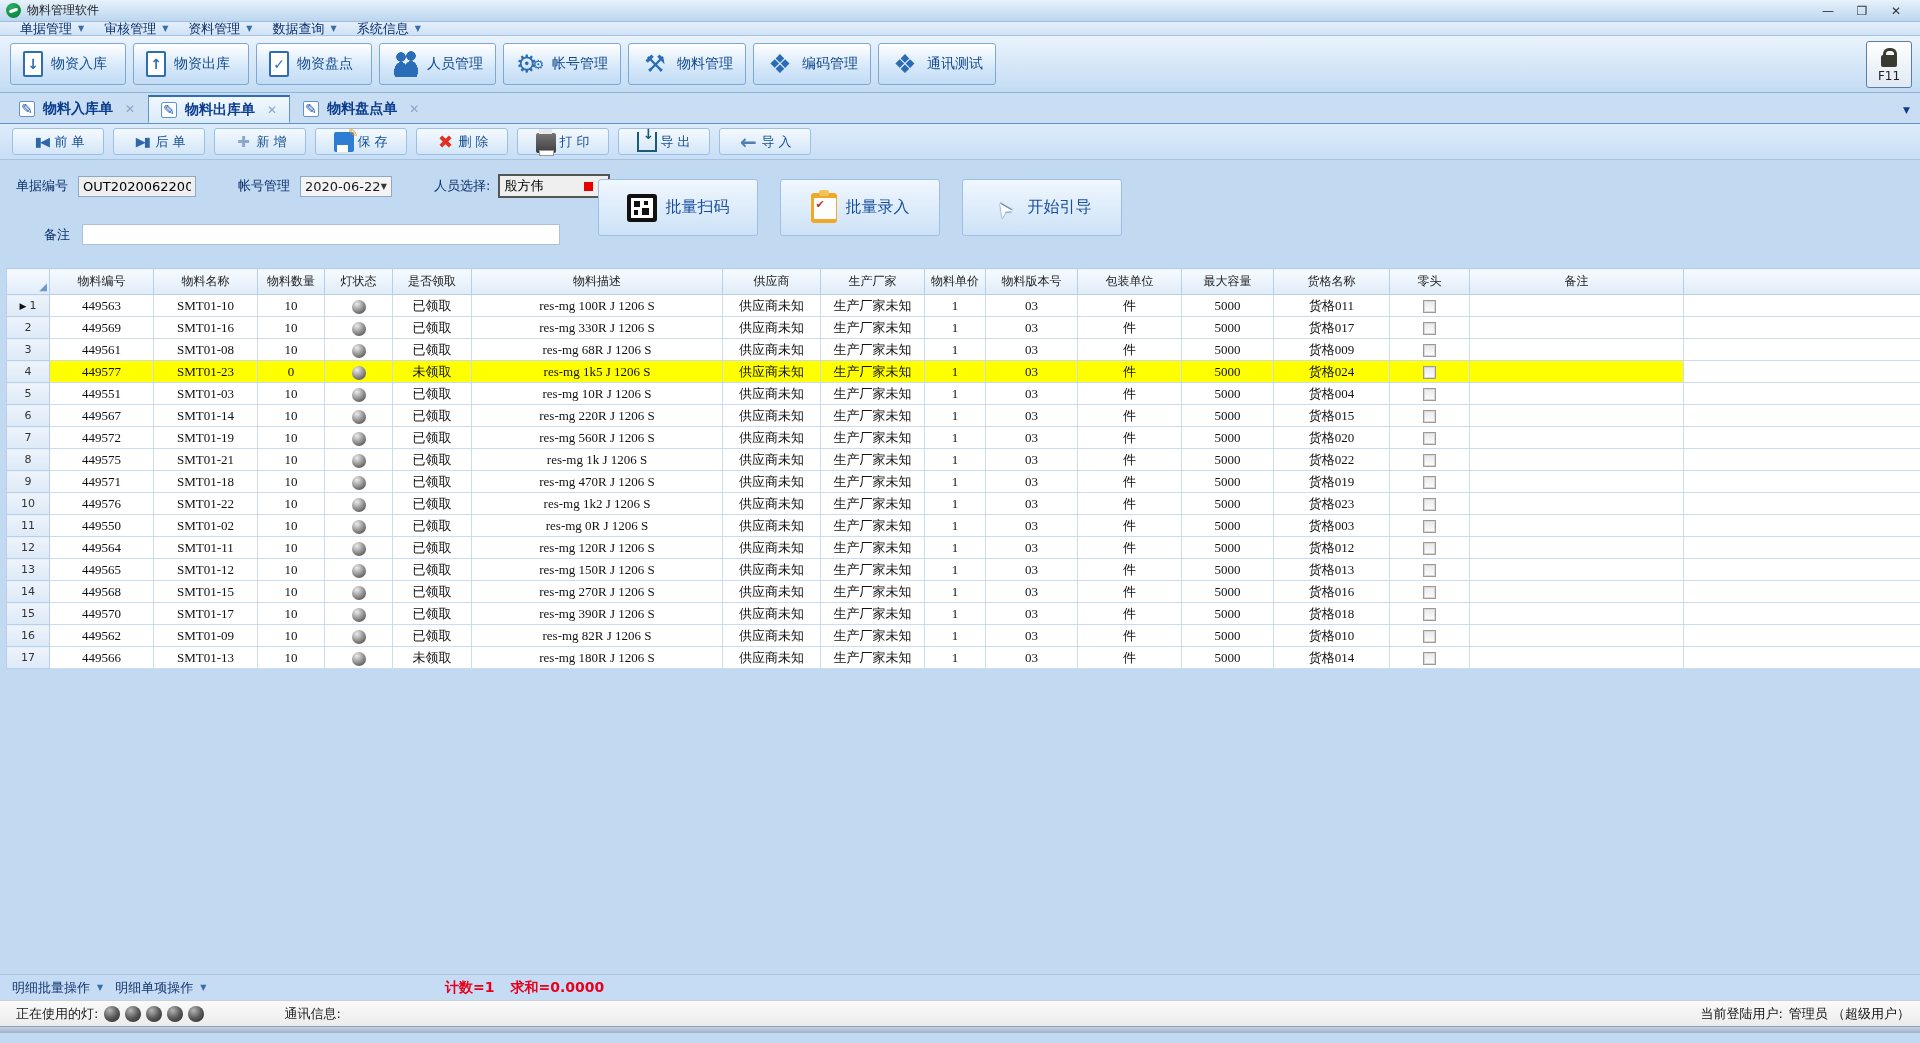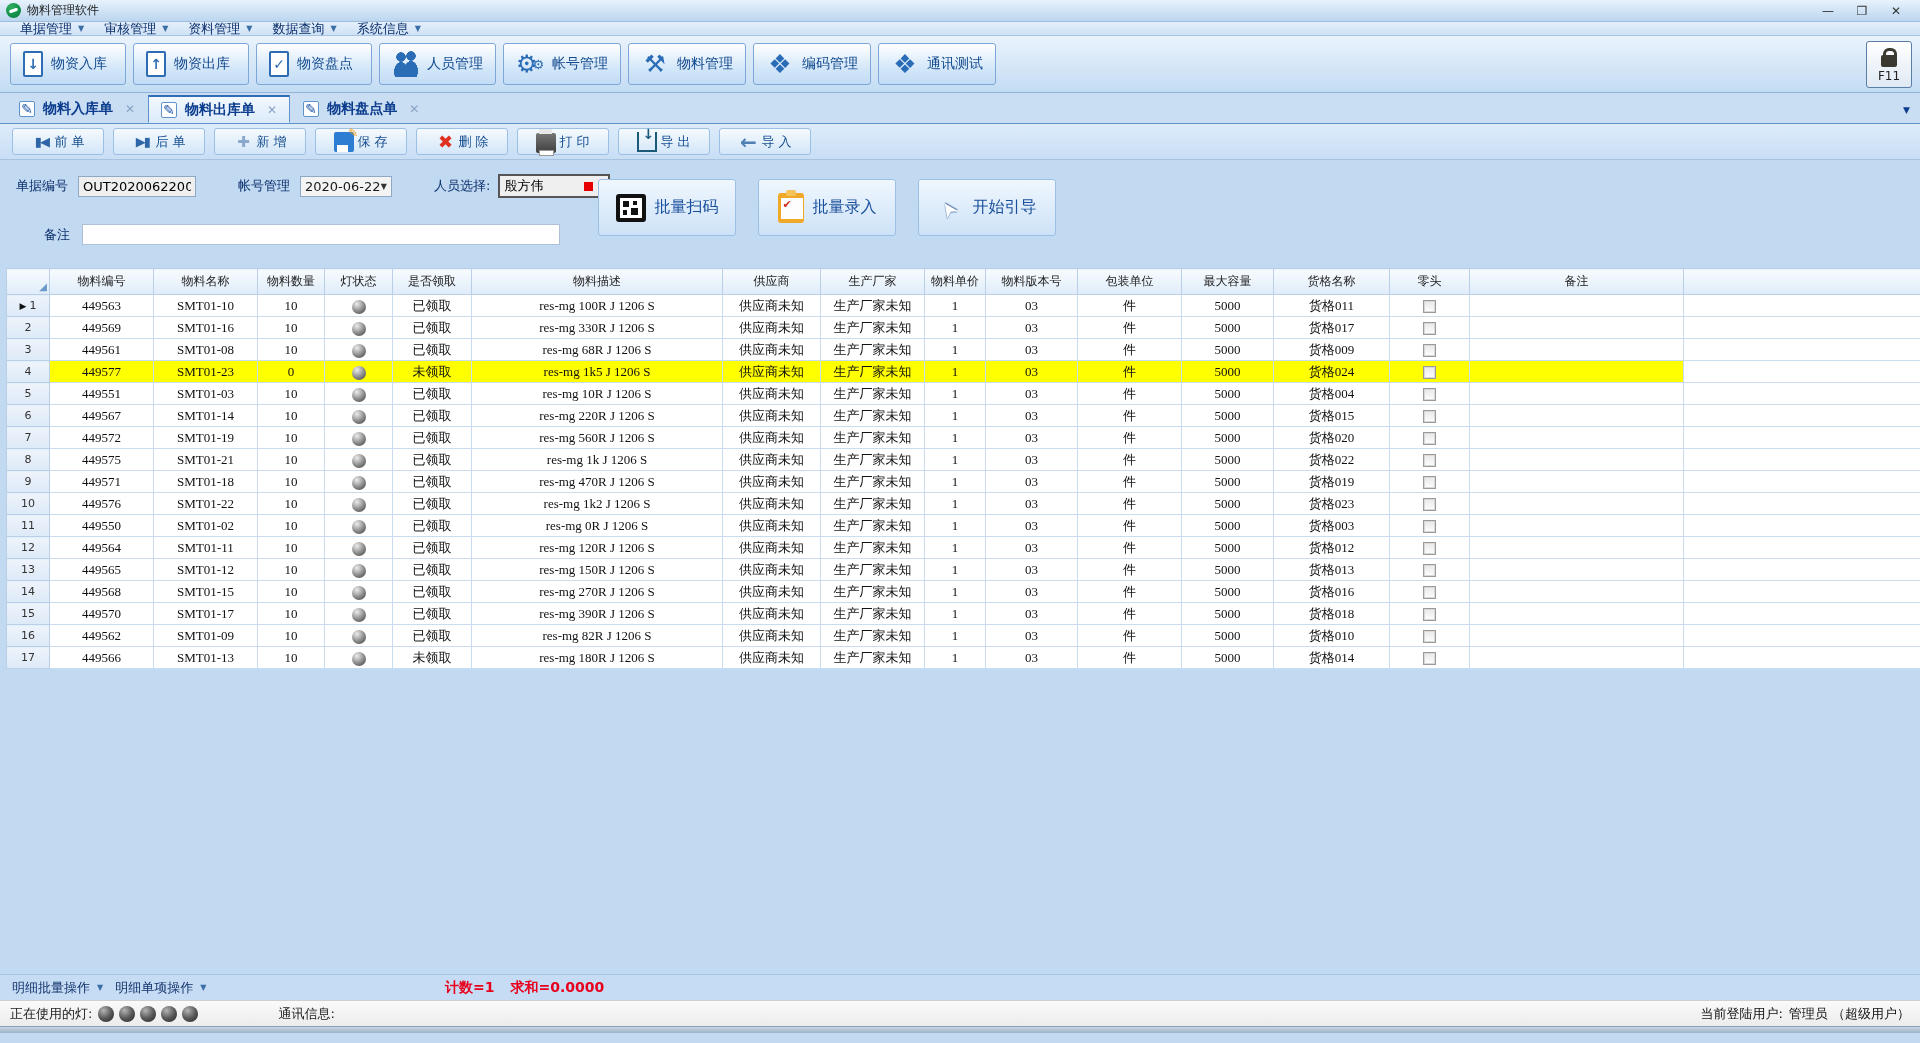--- a/index.html
+++ b/index.html
@@ -106,21 +106,21 @@
     border:1px solid #8fa8c6; display:flex; align-items:center; padding:0 4px; font-size:13px; }
   .datebox .caret { margin-left:auto; font-size:8px; color:#333; }
   .personlbl { margin-left:42px; }
   .personwrap { display:flex; align-items:center; border:2px solid #555; background:#efefef;
     height:24px; margin-left:8px; padding-right:15px; }
   .personinp { border:none; background:transparent; width:78px; height:20px; font-size:13px; padding:0 4px; }
   .redsq { width:9px; height:9px; background:#e80000; margin-left:6px; }
   .row2 { position:absolute; left:44px; top:64px; display:flex; align-items:center; }
   .remarkinp { width:478px; height:21px; background:#fff; border:1px solid #aebfd6; margin-left:12px; }
   .quickbtns { position:absolute; left:598px; top:19px; display:flex; gap:22px; }
-  .qbtn { width:138px; height:57px; background:linear-gradient(#f0f7fe,#cde2f7);
+  .qbtn { width:160px; height:57px; background:linear-gradient(#f0f7fe,#cde2f7);
     border:1px solid #9cc0e5; border-radius:3px; display:flex; align-items:center;
     justify-content:center; gap:9px; color:#1a4f9c; font-size:16px; }
   .qr { width:30px; height:28px; border:4px solid #111; border-radius:3px; background:
       linear-gradient(#111,#111) 3px 3px / 6px 6px no-repeat,
       linear-gradient(#111,#111) 13px 3px / 4px 4px no-repeat,
       linear-gradient(#111,#111) 3px 12px / 4px 5px no-repeat,
       linear-gradient(#111,#111) 11px 10px / 7px 7px no-repeat,
       #fff; }
   .clip { width:26px; height:30px; background:#f0a828; border-radius:3px; position:relative; }
   .clip::before { content:""; position:absolute; left:8px; top:-3px; width:10px; height:6px;
@@ -714,21 +714,21 @@
     <span>明细单项操作</span>
     <span class="caret">▼</span>
   </div>
   <div class="summary">
     <span>计数=1</span>
     <span>求和=0.0000</span>
   </div>
 </div>
 
 <div class="statusbar">
-  <span style="margin-left:10px">正在使用的灯:</span>
+  <span style="margin-left:16px">正在使用的灯:</span>
   <span class="lamps">
     <span class="ball"></span>
     <span class="ball"></span>
     <span class="ball"></span>
     <span class="ball"></span>
     <span class="ball"></span>
   </span>
   <span class="commlabel">通讯信息:</span>
   <span class="curuser">
     <span>当前登陆用户:</span>

